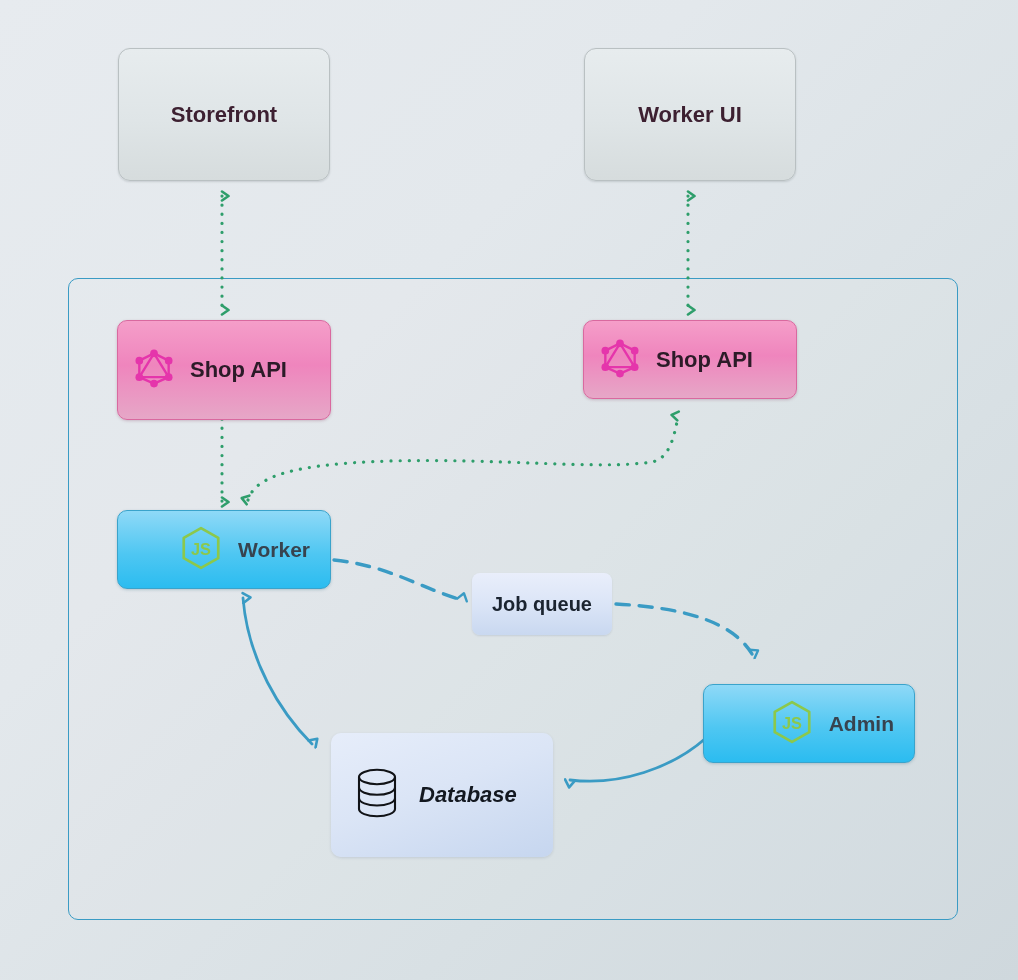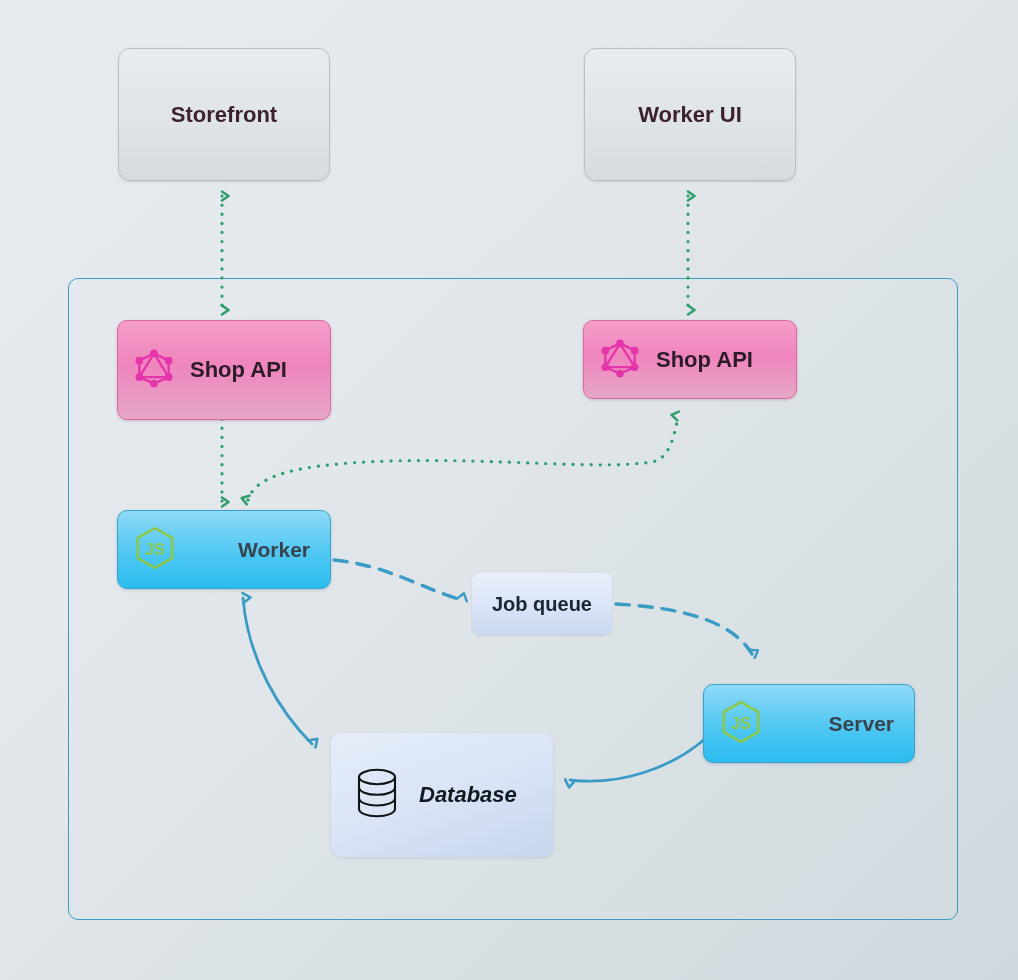--- a/index.html
+++ b/index.html
@@ -70,21 +70,21 @@
     font-size: 22px;
   }
 
   
   .n-node {
     background: linear-gradient(180deg, #8fd9f7 0%, #4fc7f2 55%, #2bbcf0 100%);
     border: 1px solid #3aa3cb;
     box-shadow: 0 1px 3px rgba(30,90,120,.25);
     padding-left: 14px;
     padding-right: 20px;
-    justify-content: space-between;
+    justify-content: flex-end;
     gap: 14px;
   }
   .n-node .lbl {
     color: #37434f;
     font-size: 21px;
   }
 
   
   .n-queue {
     background: linear-gradient(180deg, #e9eefb 0%, #dbe5f7 50%, #c9d8f0 100%);
@@ -240,21 +240,21 @@
     <span class="lbl">Job queue</span>
   </div>
 
   <div class="node n-node" style="left:703px; top:684px; width:212px; height:79px;">
     <span class="ico">
       <svg width="46" height="46" viewBox="0 0 48 48">
         <path d="M24 3.2 L42 13.4 L42 34.6 L24 44.8 L6 34.6 L6 13.4 Z" fill="none" stroke="#8cc84b" stroke-width="2.8" stroke-linejoin="round"></path>
         <text x="24" y="31.5" text-anchor="middle" font-family="'Liberation Sans', sans-serif" font-size="17" font-weight="bold" fill="#8cc84b">JS</text>
       </svg>
     </span>
-    <span class="lbl">Server</span>
+    <span class="lbl">Admin</span>
   </div>
 
   <div class="node n-db" style="left:331px; top:733px; width:222px; height:124px;">
     <span class="ico">
       <svg width="48" height="56" viewBox="0 0 48 56">
         <g fill="none" stroke="#111317" stroke-width="2.1">
           <ellipse cx="24" cy="12" rx="18" ry="7.2"></ellipse>
           <path d="M6,12 L6,44"></path>
           <path d="M42,12 L42,44"></path>
           <path d="M6,44 C6,48 14,51.2 24,51.2 C34,51.2 42,48 42,44"></path>

